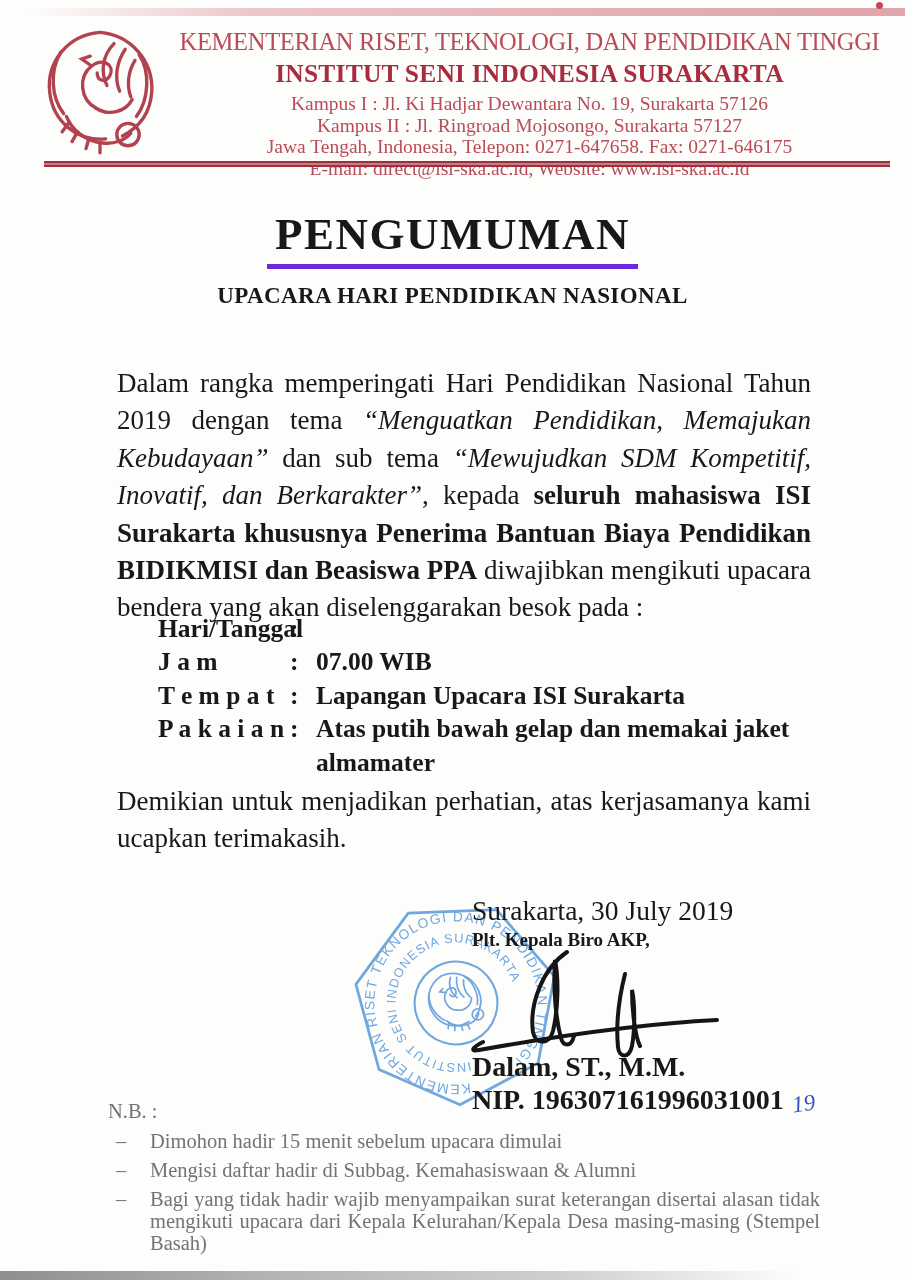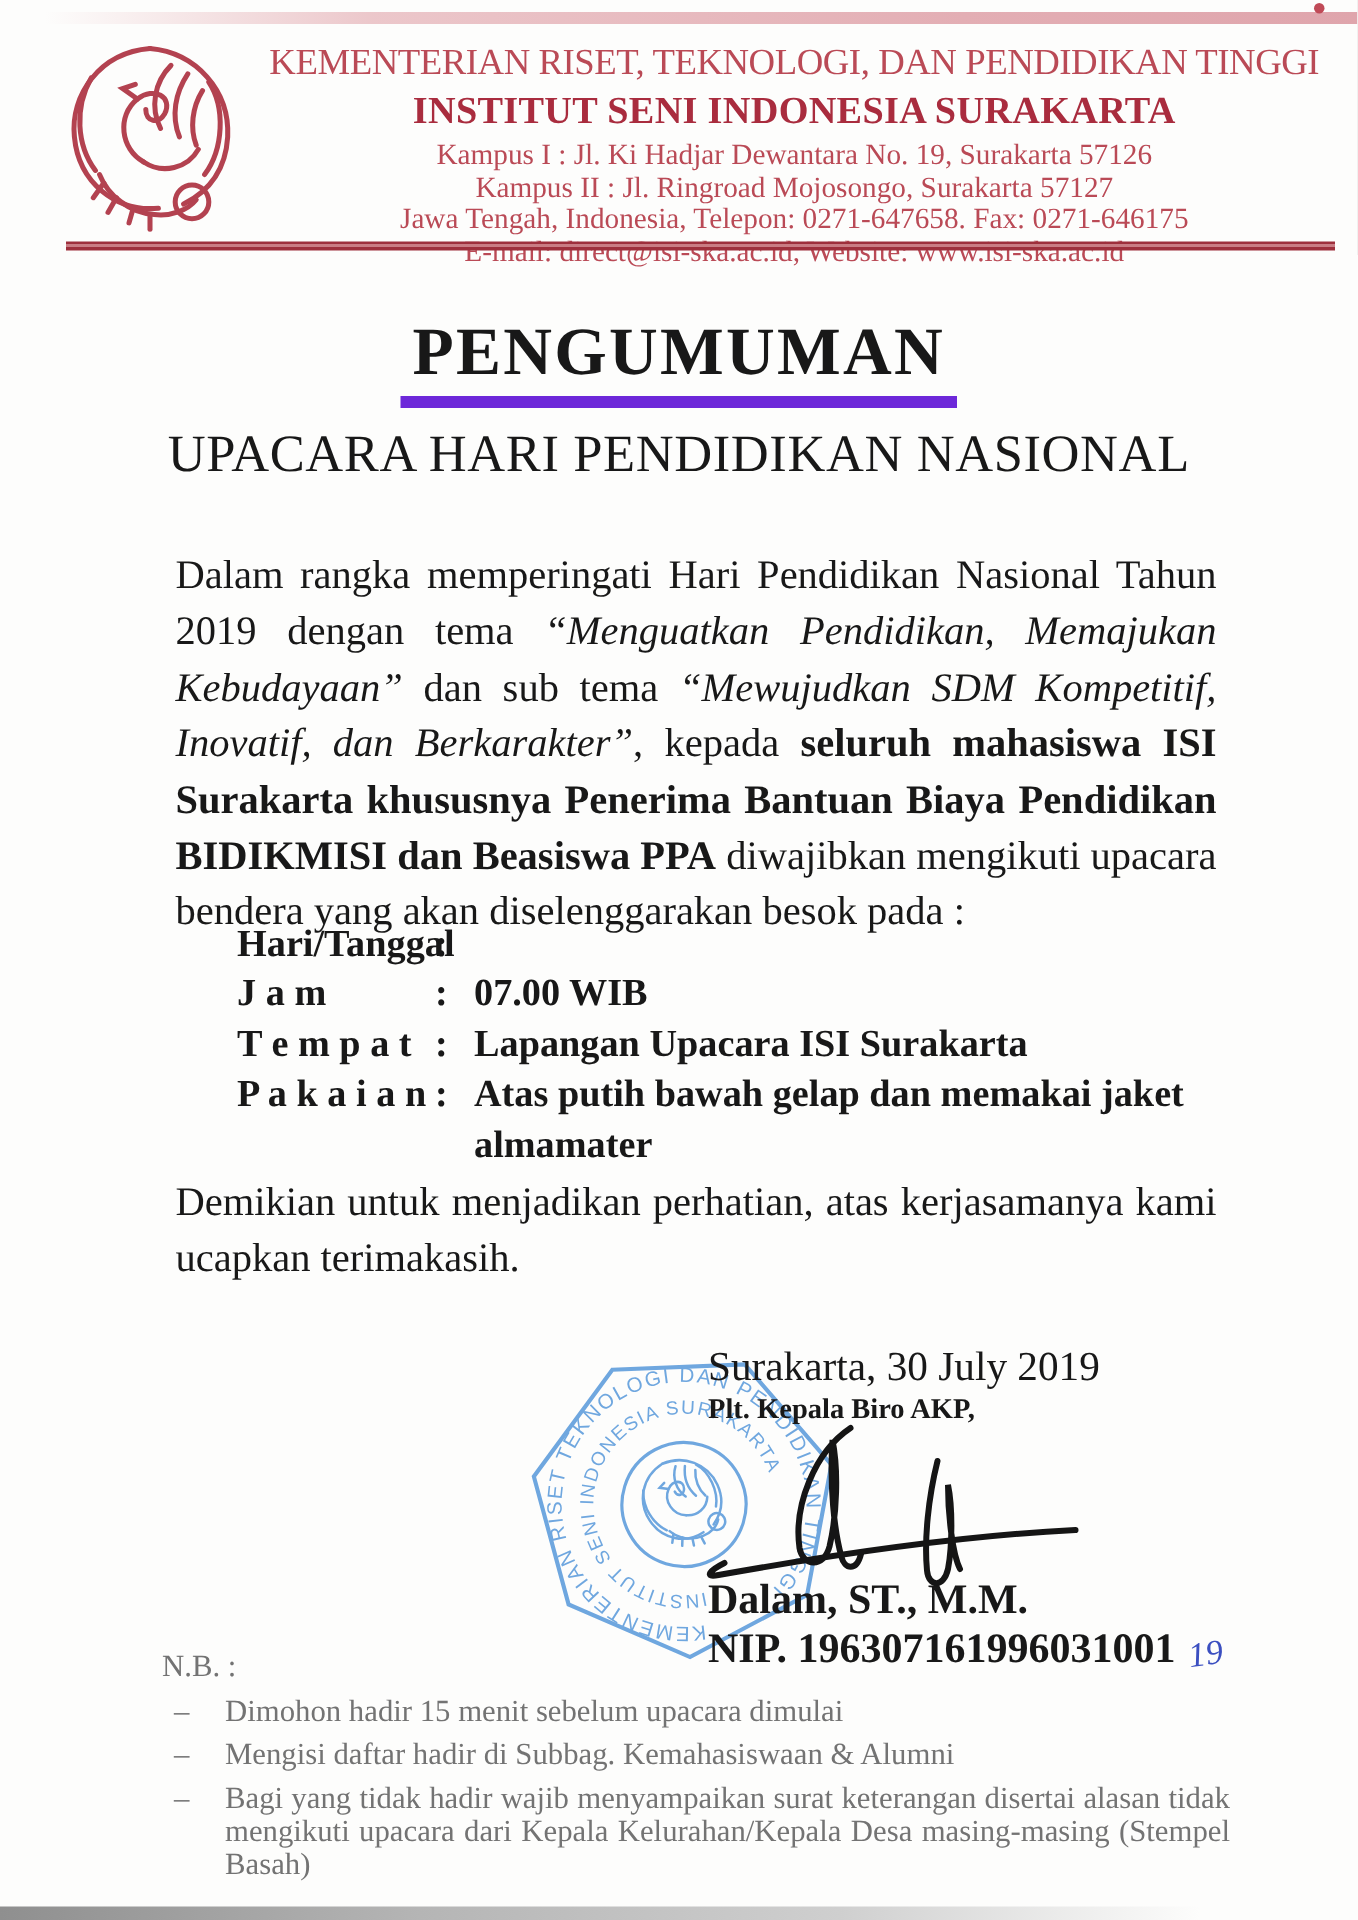--- a/index.html
+++ b/index.html
@@ -19,23 +19,23 @@
   .logo{flex:0 0 152px;height:140px;color:#b34250;}
   .head-text{flex:1;text-align:center;padding:4px 36px 0 4px;}
   .ministry{font-size:24.5px;color:#ba4a56;letter-spacing:-.3px;white-space:nowrap;}
   .institution{font-size:25.5px;font-weight:bold;color:#a92c3e;margin-top:3px;letter-spacing:.2px;}
   .addr{font-size:19.5px;color:#ba4a56;line-height:21.5px;margin-top:4px;}
   .rule{position:absolute;left:44px;right:15px;top:161px;height:6px;
     background:linear-gradient(180deg,#9e2f3c 0 2px,#c97c84 2px 4px,#9e2f3c 4px 100%);}
   
   .title-wrap{position:absolute;top:208px;left:0;width:100%;text-align:center;}
   .title{display:inline-block;font-size:45px;font-weight:bold;letter-spacing:1.5px;
-    border-bottom:8px solid #6d28d9;padding:0 8px 4px;}
+    border-bottom:5px solid #6d28d9;padding:0 8px 4px;}
   .subtitle{position:absolute;top:283px;left:0;width:100%;text-align:center;
-    font-size:35px;font-weight:normal;letter-spacing:.4px;}
+    font-size:23px;font-weight:bold;letter-spacing:.4px;}
   
   .body-par{position:absolute;left:117px;top:338px;width:694px;
     font-size:27px;line-height:37.4px;text-align:justify;text-justify:inter-word;}
   .i{font-style:italic;}
   .b{font-weight:bold;}
   
   .details{position:absolute;left:158px;top:612px;font-size:25.5px;font-weight:bold;line-height:33.4px;}
   .drow{display:grid;grid-template-columns:132px 26px 492px;}
   .dval{text-align:left;}
   

